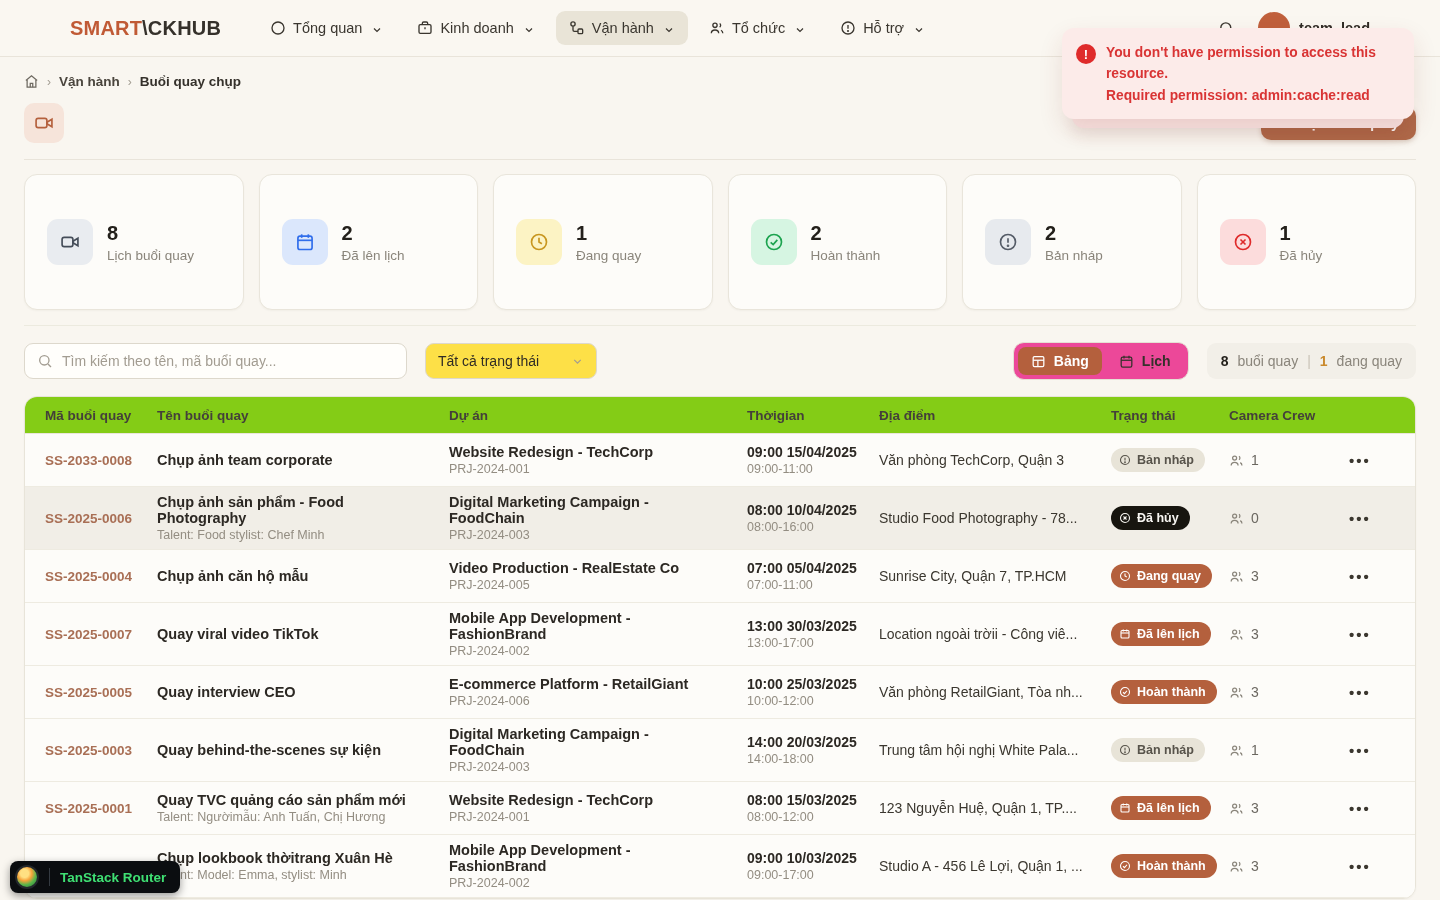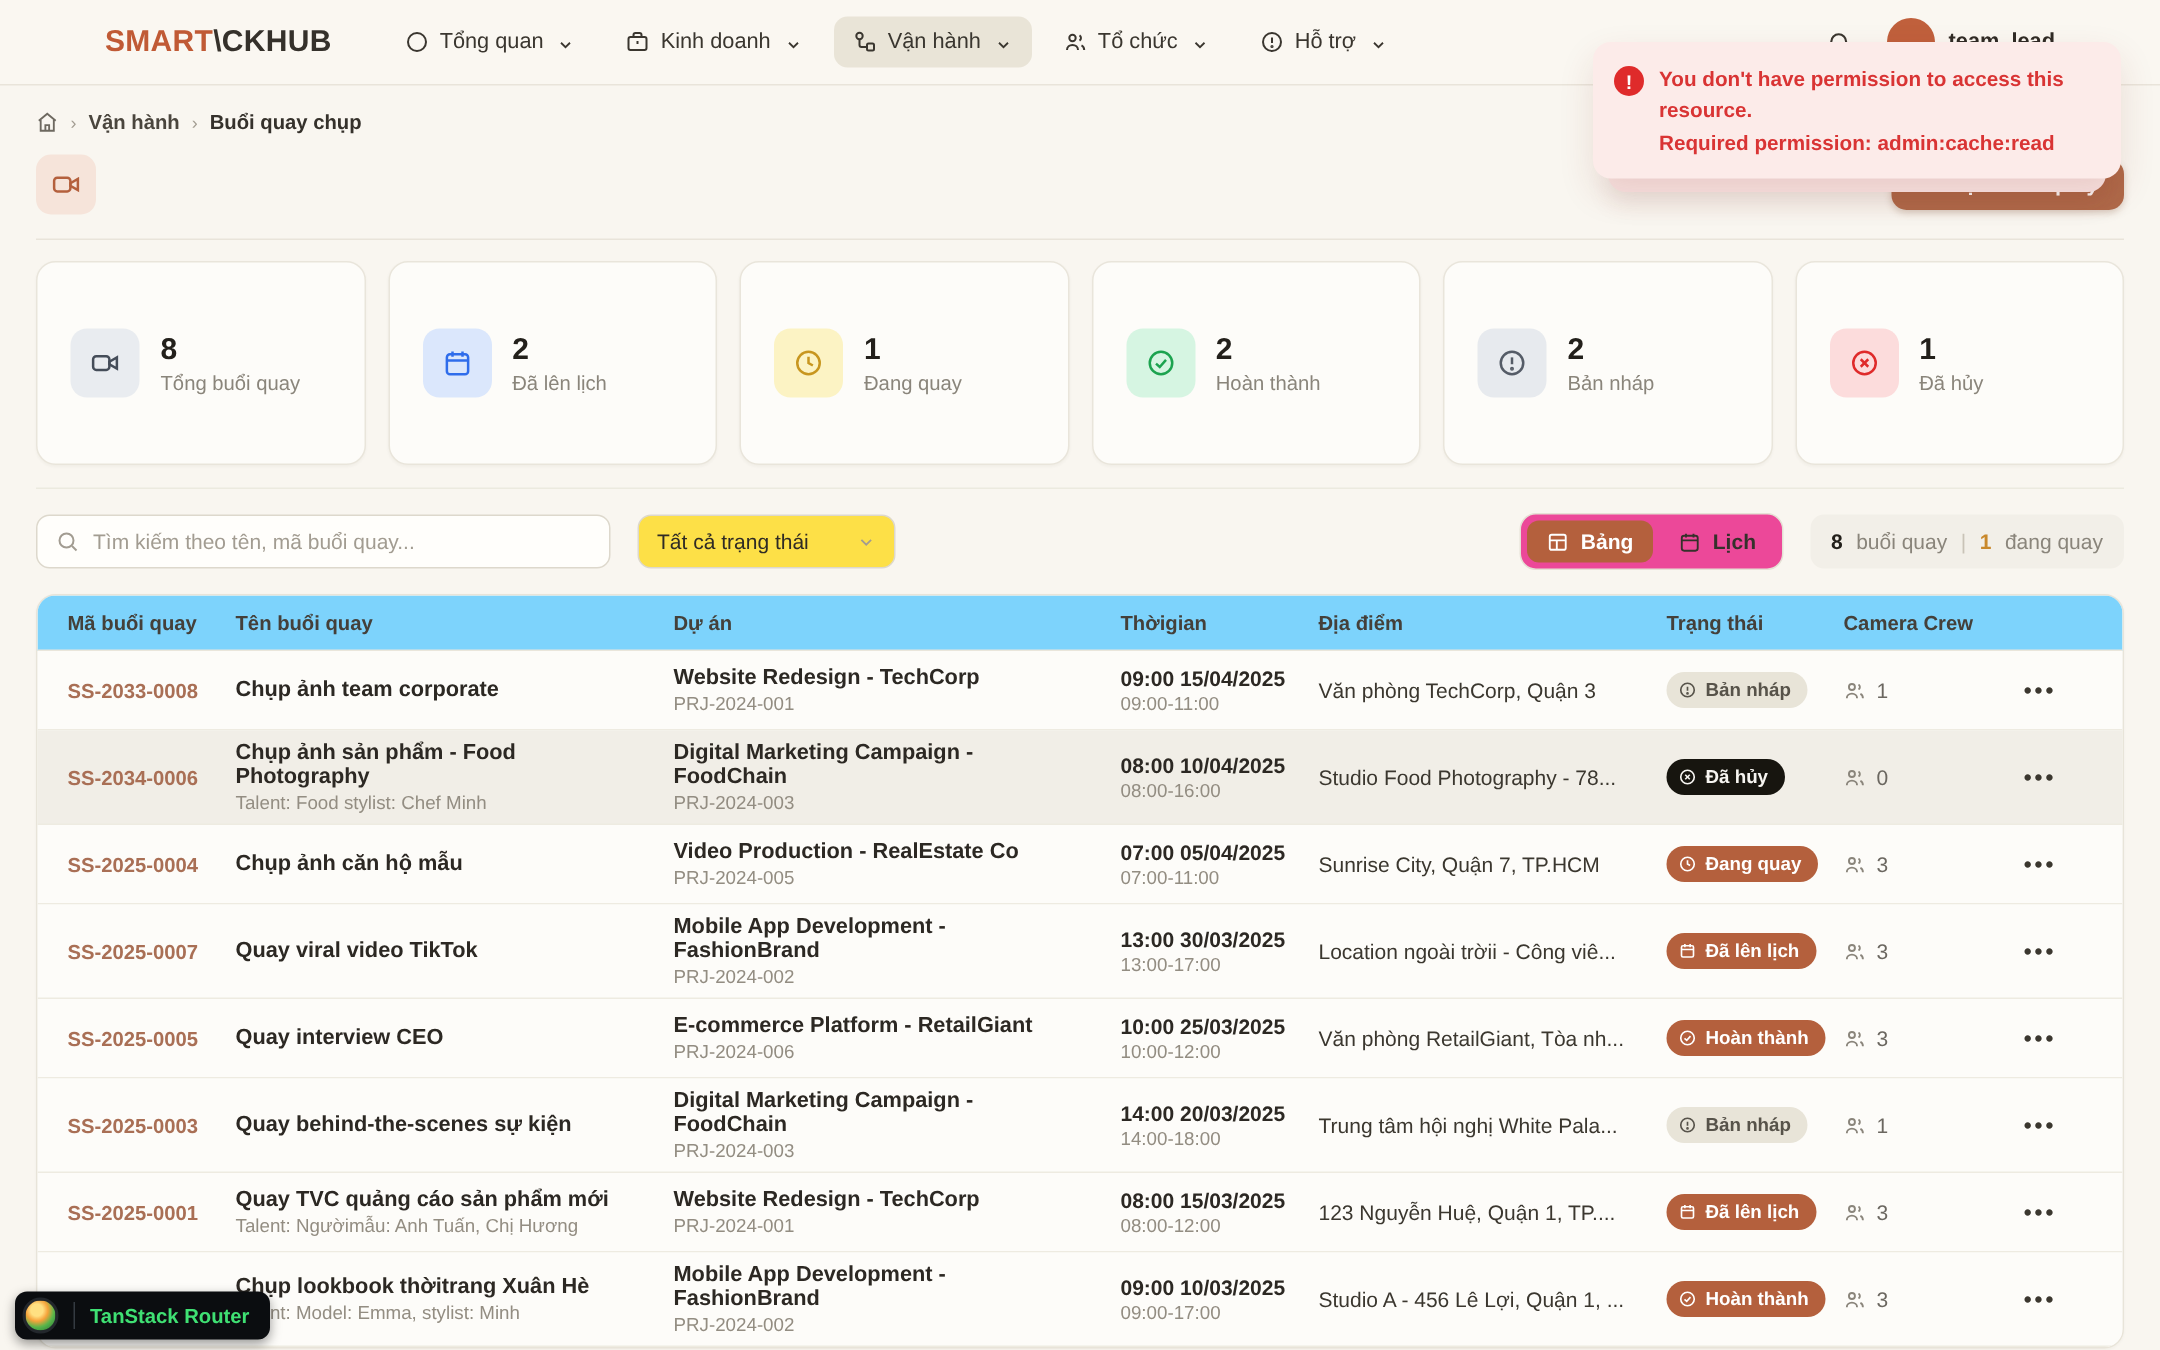--- a/index.html
+++ b/index.html
@@ -94,21 +94,21 @@
     padding:0 14px; font-size:14px; color:#8a857b; }
   .summary .s-num { color:#23201b; font-weight:700; }
   .summary .s-active { color:#c9892c; font-weight:700; }
   .summary .s-sep { color:#c9c3b7; }
 
   
   .table { background:#fdfcf9; border:1px solid #e8e4d9; border-radius:13px; overflow:hidden;
     box-shadow:0 1px 2px rgba(60,50,30,.04); }
   .trow { display:grid; grid-template-columns:112px 292px 298px 132px 232px 118px 96px 1fr;
     align-items:center; padding:0 10px; }
-  .thead { background:#7dd3fc; border-bottom:1px solid #eae6db; height:37px; }
+  .thead { background:#84cc16; border-bottom:1px solid #eae6db; height:37px; }
   .th { font-size:13.5px; font-weight:700; color:#44403a; padding:0 10px; white-space:nowrap; }
   .tbody .trow { min-height:53px; border-bottom:1px solid #eeebe1; background:#fdfcf9; }
   .tbody .trow.hl { background:#f1eee7; }
   .td { padding:7px 10px; min-width:0; }
   .code { color:#a96f55; font-size:13.5px; font-weight:600; white-space:nowrap; }
   .sname { font-size:14.5px; font-weight:600; color:#2c2823; }
   .ssub { font-size:12.5px; color:#938d82; margin-top:2px; }
   .ssub:empty { display:none; }
   .pname { font-size:14.5px; font-weight:700; color:#2c2823; }
   .pcode { font-size:12.5px; color:#938d82; margin-top:2px; }
@@ -285,21 +285,21 @@
   <div class="stats">
     <div class="stat-card">
       <div class="stat-ic ic-gray">
           <svg width="20" height="20" viewBox="0 0 24 24" fill="none" stroke-width="2">
             <rect x="2.5" y="6.5" width="13" height="11" rx="2.5"></rect>
             <path d="M15.5 11l6-3.5v9l-6-3.5z"></path>
           </svg>
         </div>
       <div>
           <div class="stat-val">8</div>
-          <div class="stat-lab">Tổng buổi quay</div>
+          <div class="stat-lab">Lịch buổi quay</div>
         </div>
     </div>
     <div class="stat-card">
       <div class="stat-ic ic-blue">
           <svg width="20" height="20" viewBox="0 0 24 24" fill="none" stroke-width="2">
             <rect x="3.5" y="5" width="17" height="16" rx="2.5"></rect>
             <line x1="8" y1="2.8" x2="8" y2="7"></line>
             <line x1="16" y1="2.8" x2="16" y2="7"></line>
             <line x1="3.5" y1="10" x2="20.5" y2="10"></line>
           </svg>
@@ -453,21 +453,21 @@
               <path d="M3.5 20c0-3 2.5-5 5.5-5s5.5 2 5.5 5"></path>
               <path d="M16 5.3a3.2 3.2 0 0 1 0 5.4"></path>
               <path d="M18 15.4c1.7.8 2.7 2.3 2.7 4.6"></path>
             </svg>
             <span>1</span>
           </div>
         <div class="td dots">•••</div>
       </div>
 
       <div class="trow hl">
-        <div class="td code">SS-2034-0006</div>
+        <div class="td code">SS-2025-0006</div>
         <div class="td">
             <div class="sname">Chụp ảnh sản phẩm - Food Photography</div>
             <div class="ssub">Talent: Food stylist: Chef Minh</div>
           </div>
         <div class="td">
             <div class="pname">Digital Marketing Campaign - FoodChain</div>
             <div class="pcode">PRJ-2024-003</div>
           </div>
         <div class="td">
             <div class="tmain">08:00 10/04/2025</div>

